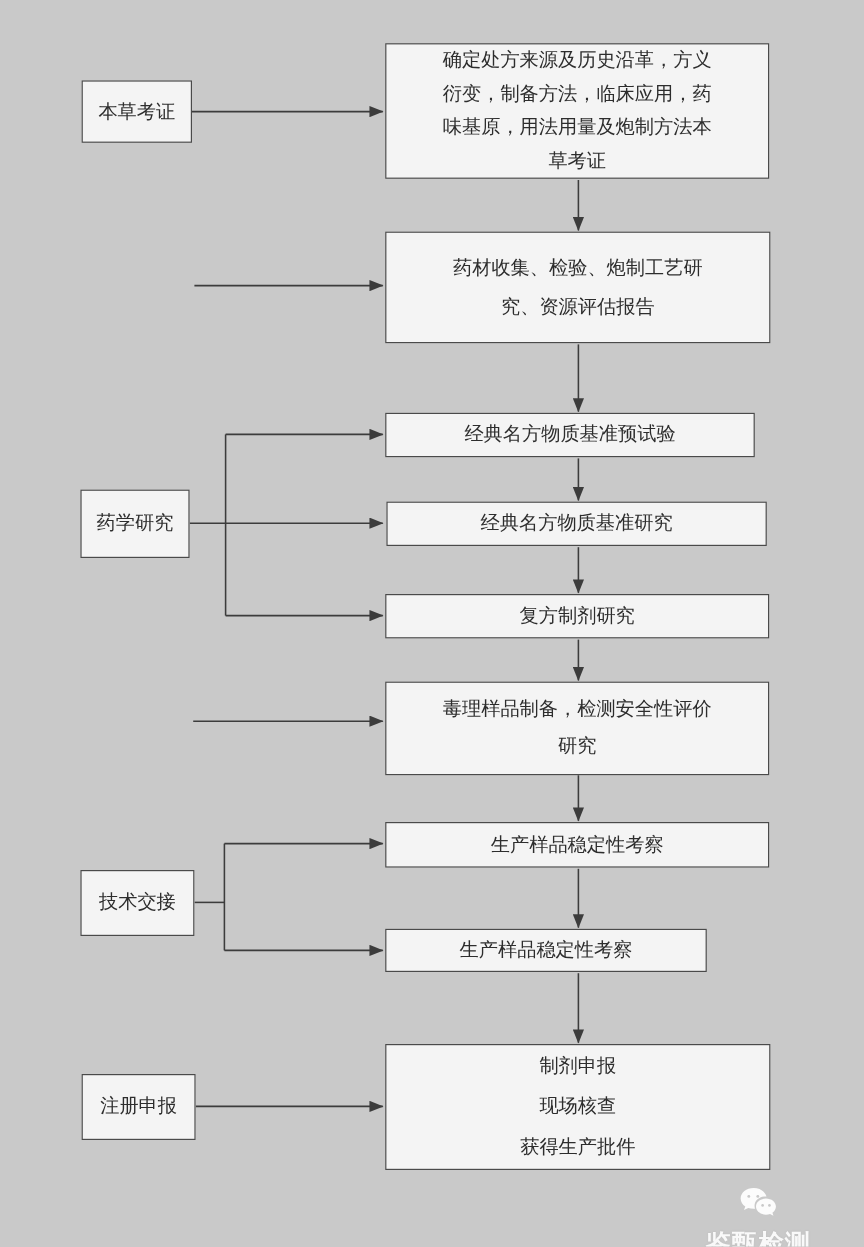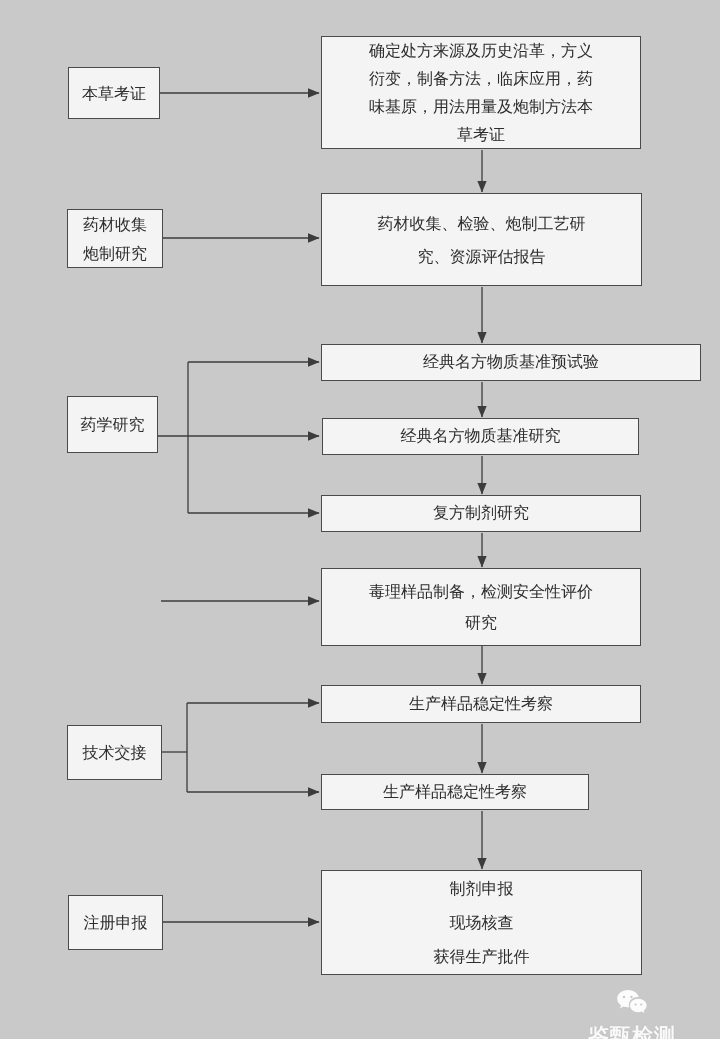--- a/index.html
+++ b/index.html
@@ -91,45 +91,41 @@
       <path d="M162 752 H187"></path>
       <path d="M187 703 V792"></path>
       <path d="M187 703 H319" marker-end="url(#arrow)"></path>
       <path d="M187 792 H319" marker-end="url(#arrow)"></path>
     </g>
   </svg>
 
   <div class="box stage" style="left:68px;top:67px;width:92px;height:52px">
     <span>本草考证</span>
   </div>
-  <div class="box stage" style="left:67px;top:209px;width:96px;height:59px">
-    <span>药材收集
-炮制研究</span>
-  </div>
-  <div class="box stage" style="left:67px;top:396px;width:91px;height:57px">
+  <div class="box stage" style="left:67px;top:408px;width:91px;height:57px">
     <span>药学研究</span>
   </div>
   <div class="box stage" style="left:67px;top:725px;width:95px;height:55px">
     <span>技术交接</span>
   </div>
   <div class="box stage" style="left:68px;top:895px;width:95px;height:55px">
     <span>注册申报</span>
   </div>
 
   <div class="box step-multi4" style="left:321px;top:36px;width:320px;height:113px">
     <span>确定处方来源及历史沿革，方义
 衍变，制备方法，临床应用，药
 味基原，用法用量及炮制方法本
 草考证</span>
   </div>
   <div class="box step-multi2" style="left:321px;top:193px;width:321px;height:93px">
     <span>药材收集、检验、炮制工艺研
 究、资源评估报告</span>
   </div>
-  <div class="box" style="left:321px;top:344px;width:380px;height:37px">
+  <div class="box" style="left:321px;top:344px;width:308px;height:37px">
     <span>经典名方物质基准预试验</span>
   </div>
   <div class="box" style="left:322px;top:418px;width:317px;height:37px">
     <span>经典名方物质基准研究</span>
   </div>
   <div class="box" style="left:321px;top:495px;width:320px;height:37px">
     <span>复方制剂研究</span>
   </div>
   <div class="box step-multi2b" style="left:321px;top:568px;width:320px;height:78px">
     <span>毒理样品制备，检测安全性评价

